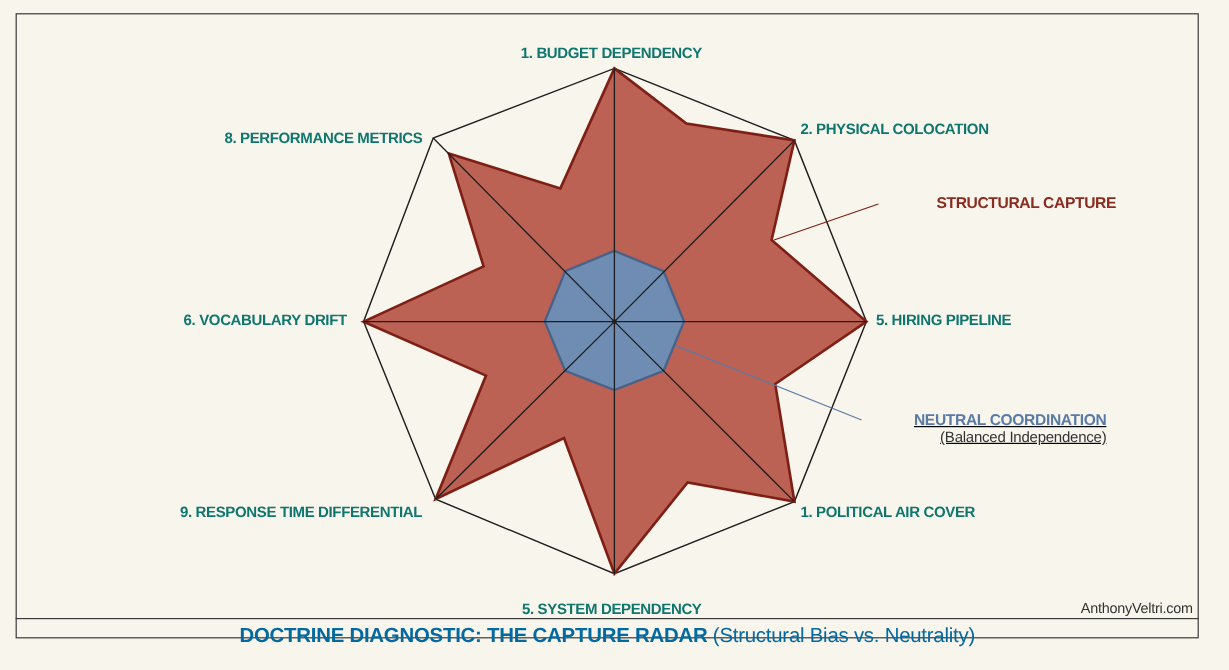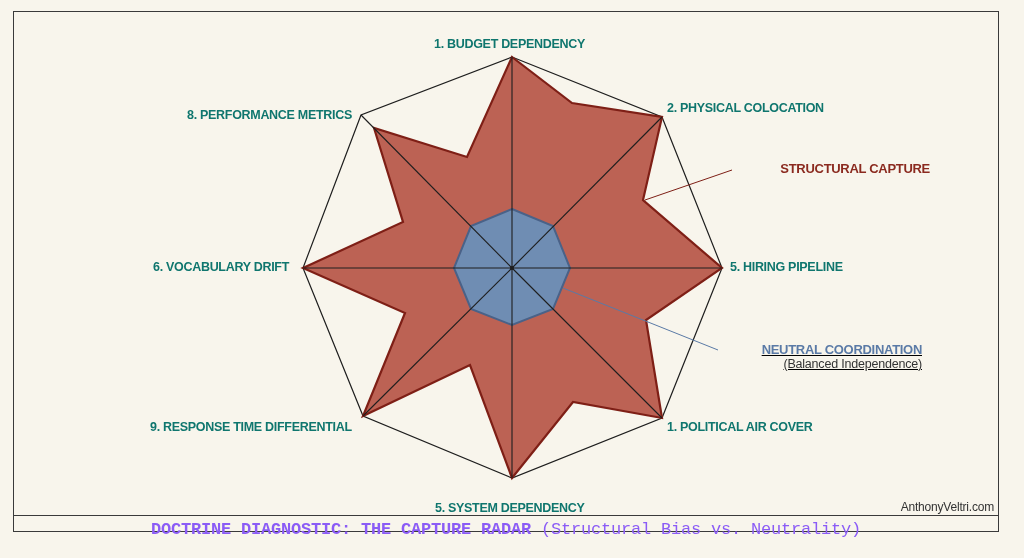--- a/index.html
+++ b/index.html
@@ -10,21 +10,21 @@
   .frame {
     position: absolute; left: 13px; top: 11px; width: 986px; height: 521px;
     border: 1.5px solid #3a3a3a; box-sizing: border-box;
   }
   .divider {
     position: absolute; left: 13px; top: 515px; width: 986px; height: 0;
     border-top: 1.5px solid #3a3a3a;
   }
   .title {
     position: absolute; left: 0; top: 520px; width: 1012px; text-align: center;
-    font-size: 17px; color: #8b5cf6; letter-spacing: -0.2px; white-space: nowrap; font-family: Liberation Mono, monospace;
+    font-size: 17px; color: #0369a1; letter-spacing: -0.2px; white-space: nowrap;
   }
   .title .bold { font-weight: bold; }
   .title .light { font-weight: normal; }
   svg.radar { position: absolute; left: 0; top: 0; }
   .axis-label {
     position: absolute; font-weight: bold; font-size: 12.5px; color: #0f766e;
     white-space: nowrap; letter-spacing: -0.3px;
   }
   .legend { position: absolute; text-align: right; white-space: nowrap; }
   .legend .name { font-weight: bold; font-size: 13px; letter-spacing: -0.3px; }

